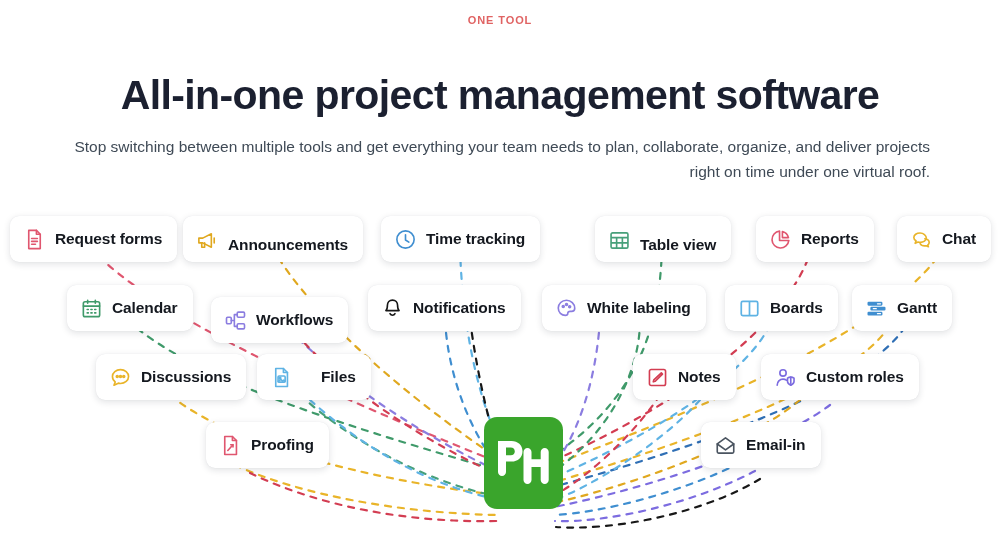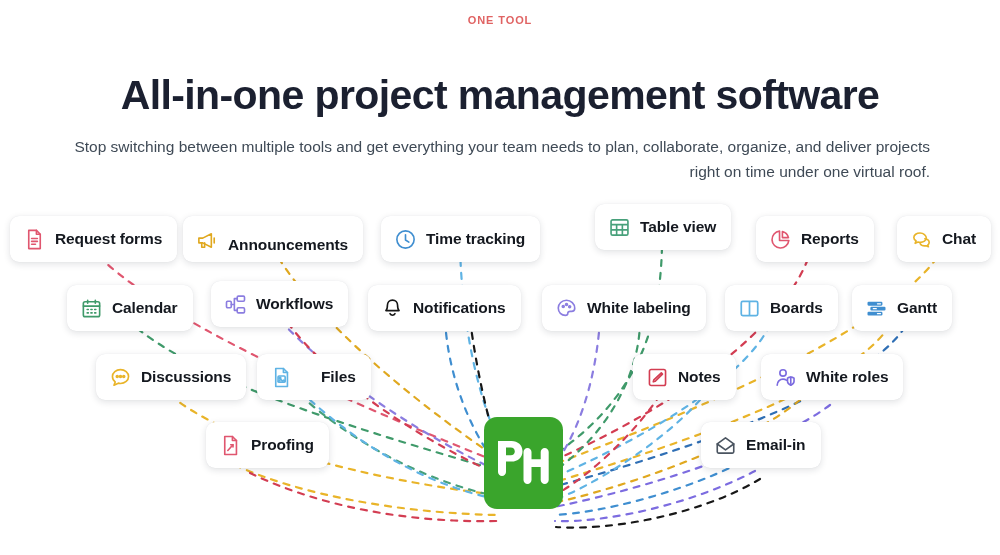--- a/index.html
+++ b/index.html
@@ -193,21 +193,21 @@
     <div class="chip" style="left:381px; top:21px;">
       <span class="ico">
         <svg viewBox="0 0 24 24" fill="none" stroke="#3f8ed0" stroke-width="1.7" stroke-linecap="round" stroke-linejoin="round">
           <circle cx="12" cy="12" r="9"></circle>
             <path d="M12 7v5.5l3.5 2.2"></path>
         </svg>
       </span>
       <span class="lbl">Time tracking</span>
     </div>
 
-    <div class="chip" style="left:595px; top:9px;">
+    <div class="chip" style="left:595px; top:21px;align-items:flex-end;">
       <span class="ico">
         <svg viewBox="0 0 24 24" fill="none" stroke="#47a07a" stroke-width="1.7" stroke-linejoin="round">
           <rect x="3.2" y="4" width="17.6" height="16" rx="1.6"></rect>
           <path d="M3.2 9h17.6M3.2 14.5h17.6M9 9v11M15 9v11"></path>
         </svg>
       </span>
       <span class="lbl">Table view</span>
     </div>
 
     <div class="chip" style="left:756px; top:21px;">
@@ -234,21 +234,21 @@
     <div class="chip" style="left:897px; top:21px;">
       <span class="ico">
         <svg viewBox="0 0 24 24" fill="none" stroke="#e9b429" stroke-width="1.7" stroke-linecap="round" stroke-linejoin="round">
           <path d="M10.5 5.2c-3.6 0-6.5 2-6.5 4.6 0 1.4.9 2.7 2.3 3.5L5.4 16l3-1.3c.7.2 1.4.3 2.1.3 3.6 0 6.5-2 6.5-4.6s-2.9-5.2-6.5-5.2z"></path>
           <path d="M15.5 11.2c2.6.4 4.5 2 4.5 3.9 0 1-.5 1.9-1.4 2.6l.6 1.8-2.3-1c-.5.1-1 .2-1.6.2-2.2 0-4-1-4.7-2.4"></path>
         </svg>
       </span>
       <span class="lbl">Chat</span>
     </div>
 
-    <div class="chip" style="left:211px; top:86px;">
+    <div class="chip" style="left:211px; top:102px;">
       <span class="ico">
         <svg viewBox="0 0 24 24" fill="none" stroke="#8b7de0" stroke-width="1.7" stroke-linecap="round" stroke-linejoin="round">
           <rect x="2.6" y="8.6" width="5" height="6.8" rx="1.2"></rect>
           <rect x="13.8" y="3.2" width="7.6" height="5.4" rx="1.2"></rect>
           <rect x="13.8" y="15.4" width="7.6" height="5.4" rx="1.2"></rect>
           <path d="M7.6 12h3.2V5.9h3M10.8 12v6.1h3"></path>
         </svg>
       </span>
       <span class="lbl">Workflows</span>
     </div>
@@ -336,21 +336,21 @@
 
     <div class="chip" style="left:761px; top:159px;">
       <span class="ico">
         <svg viewBox="0 0 24 24" fill="none" stroke="#7c6ce0" stroke-width="1.7" stroke-linecap="round" stroke-linejoin="round">
           <circle cx="9.4" cy="7.2" r="3.3"></circle>
           <path d="M3.3 20c0-3.6 2.7-6.3 6.1-6.3 1.3 0 2.5.4 3.5 1.1"></path>
           <path d="M17.5 11.6c1.9 0 3.4 1.1 3.4 1.1v3.6c0 2.2-3.4 3.8-3.4 3.8s-3.4-1.6-3.4-3.8v-3.6s1.5-1.1 3.4-1.1z"></path>
           <path d="M17.5 11.6v8.5"></path>
         </svg>
       </span>
-      <span class="lbl">White roles</span>
+      <span class="lbl">Custom roles</span>
     </div>
 
     <div class="chip" style="left:206px; top:227px;">
       <span class="ico">
         <svg viewBox="0 0 24 24" fill="none" stroke="#e0566f" stroke-width="1.7" stroke-linecap="round" stroke-linejoin="round">
           <path d="M6 2.6h8l4.2 4.2v14.6H6z"></path>
             <path d="M14 2.6v4.2h4.2"></path>
           <path d="M9.2 17.2l5.4-6"></path>
             <path d="M12.2 11.2h2.4v2.4"></path>
         </svg>

